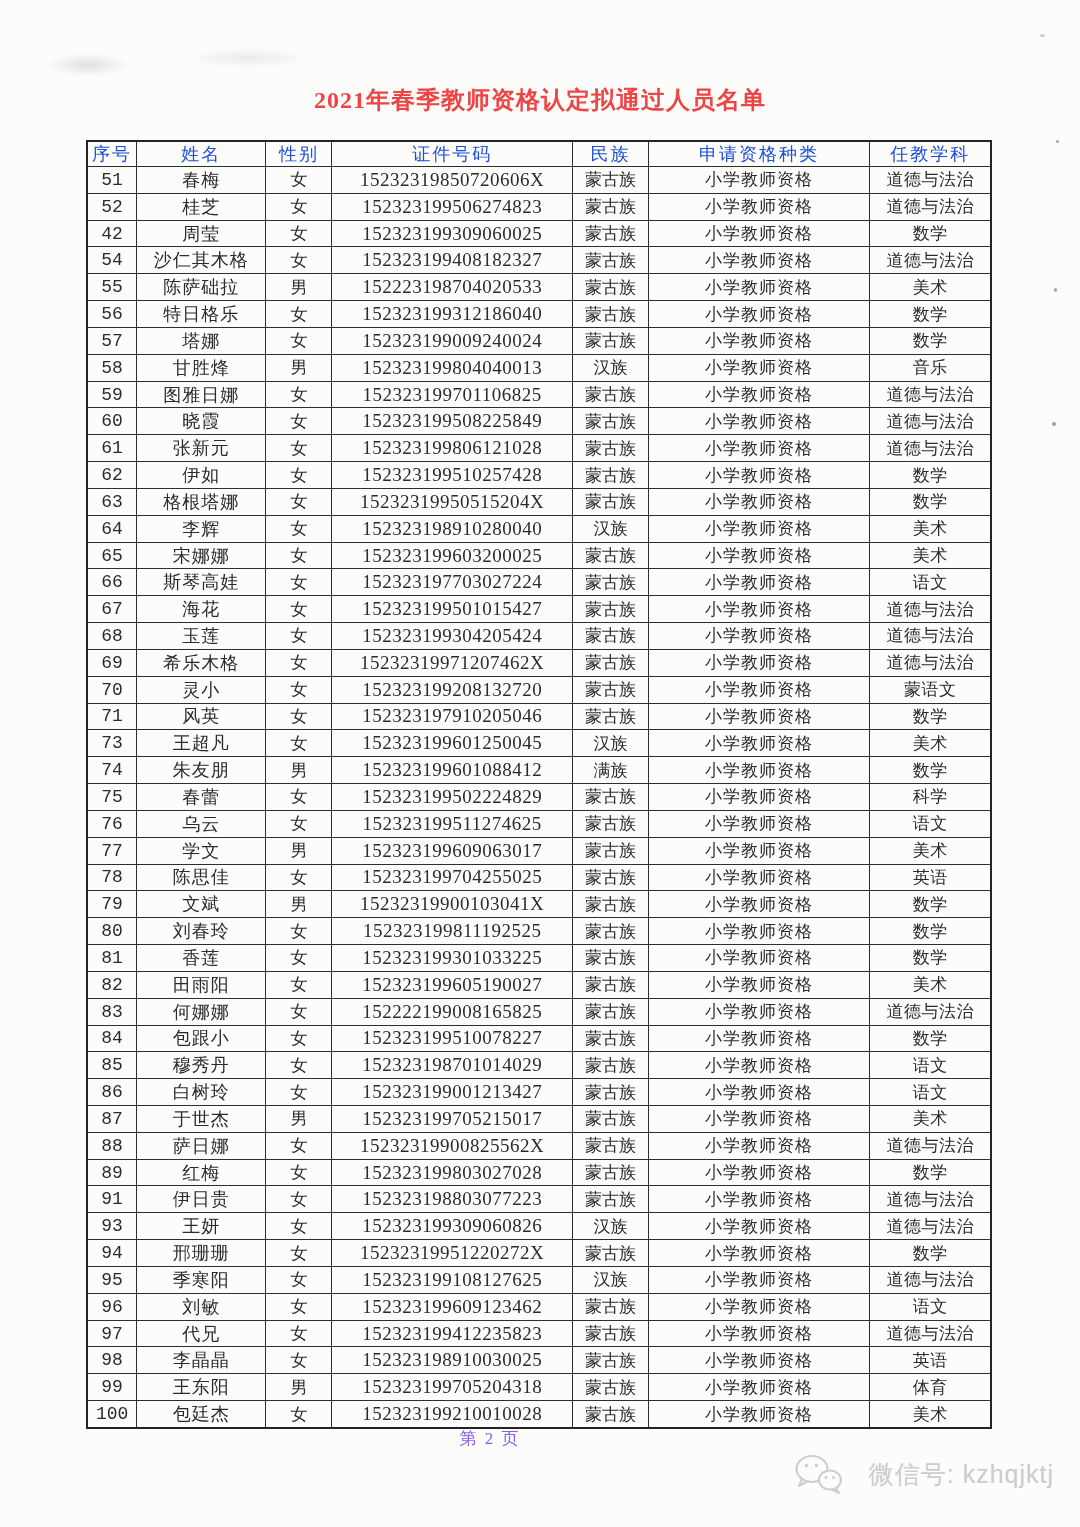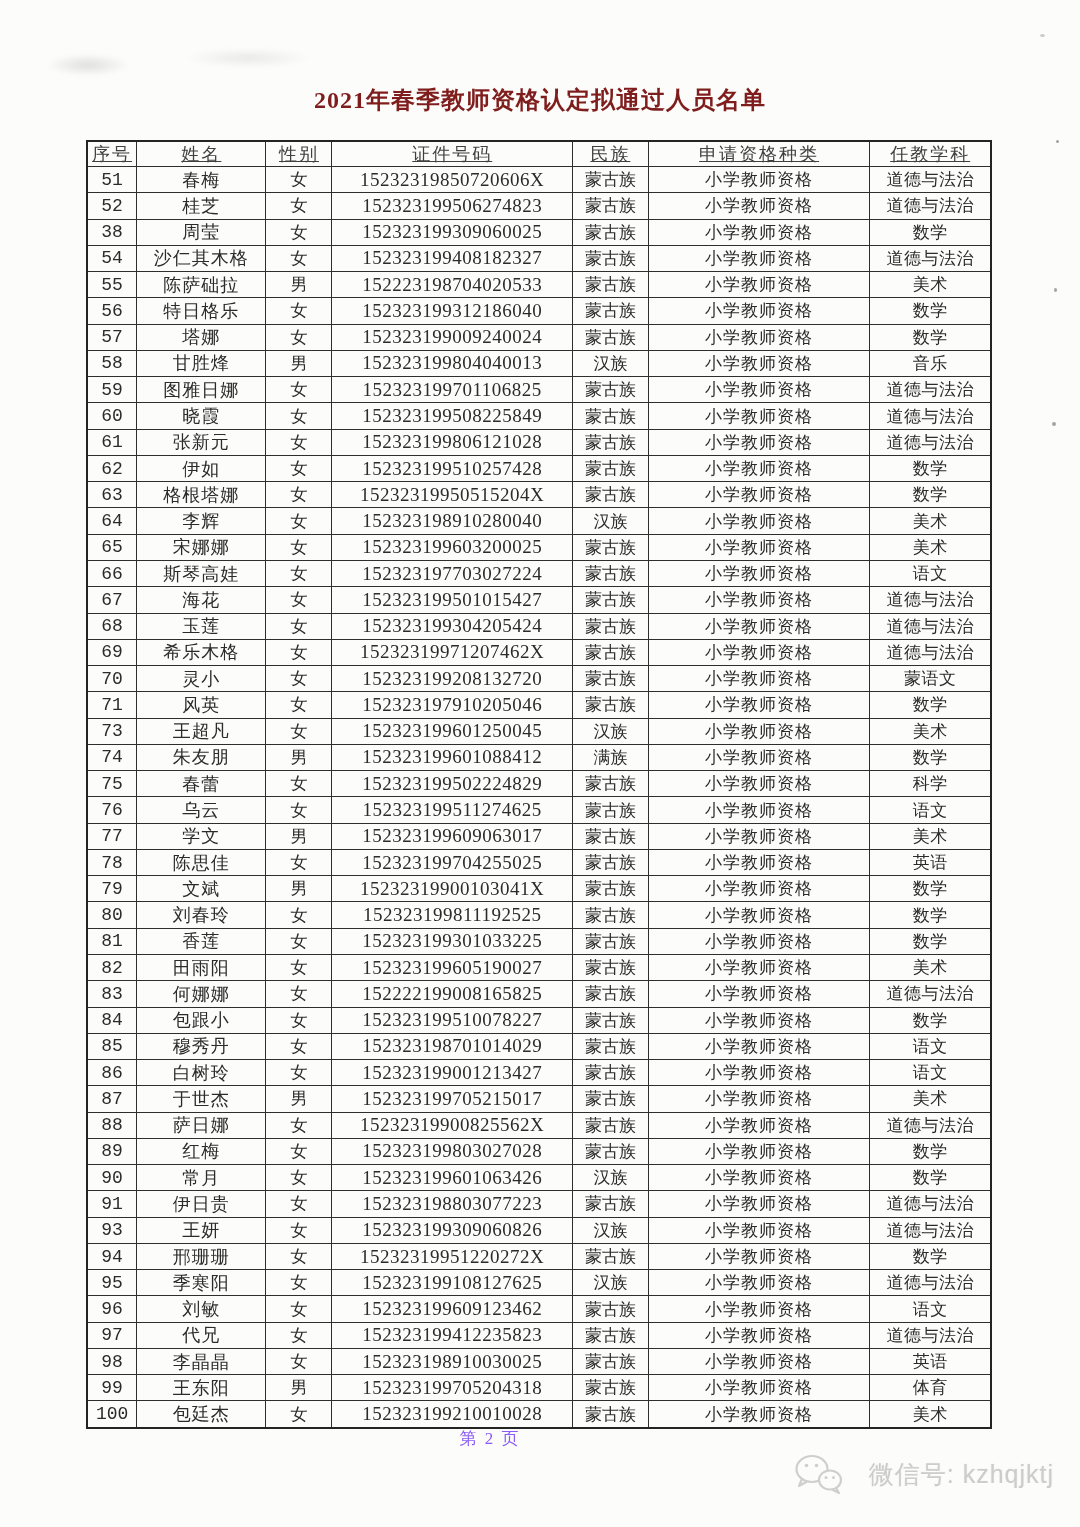--- a/index.html
+++ b/index.html
@@ -36,21 +36,21 @@
   .doc-title {
     position: absolute;
     top: 84px;
     left: 0;
     width: 100%;
     margin: 0;
     text-align: center;
     font-size: 24px;
     font-weight: bold;
     letter-spacing: 1px;
-    color: #7f1d1d;
+    color: #ef4444;
   }
 
   table.roster {
     position: absolute;
     left: 86px;
     top: 140px;
     width: 906px;
     height: 1289px;
     border-collapse: collapse;
     table-layout: fixed;
@@ -61,22 +61,21 @@
     vertical-align: middle;
     padding: 0 2px;
     white-space: nowrap;
     overflow: hidden;
     font-weight: normal;
   }
   table.roster { border: 2.2px solid #242424; }
   table.roster th {
     font-size: 18px;
     letter-spacing: 2px;
-    color: #404040;
-    text-decoration: underline;
+    color: #1d4ed8;
   }
   td.c-no { font-size: 18px; font-family: Liberation Mono, monospace; }
   td.c-name { font-size: 18px; letter-spacing: 1px; }
   td.c-gender { font-size: 17px; }
   td.c-id { font-size: 19px; letter-spacing: 0.5px; font-family: "Liberation Serif", serif; }
   td.c-ethnicity { font-size: 17px; }
   td.c-qualification { font-size: 17px; letter-spacing: 1px; }
   td.c-subject { font-size: 17px; letter-spacing: 0.5px; }
 
   .page-footer {
@@ -154,21 +153,21 @@
         <tr>
           <td class="c-no">52</td>
           <td class="c-name">桂芝</td>
           <td class="c-gender">女</td>
           <td class="c-id">152323199506274823</td>
           <td class="c-ethnicity">蒙古族</td>
           <td class="c-qualification">小学教师资格</td>
           <td class="c-subject">道德与法治</td>
         </tr>
         <tr>
-          <td class="c-no">38</td>
+          <td class="c-no">42</td>
           <td class="c-name">周莹</td>
           <td class="c-gender">女</td>
           <td class="c-id">152323199309060025</td>
           <td class="c-ethnicity">蒙古族</td>
           <td class="c-qualification">小学教师资格</td>
           <td class="c-subject">数学</td>
         </tr>
         <tr>
           <td class="c-no">54</td>
           <td class="c-name">沙仁其木格</td>
@@ -474,29 +473,20 @@
           <td class="c-ethnicity">蒙古族</td>
           <td class="c-qualification">小学教师资格</td>
           <td class="c-subject">道德与法治</td>
         </tr>
         <tr>
           <td class="c-no">89</td>
           <td class="c-name">红梅</td>
           <td class="c-gender">女</td>
           <td class="c-id">152323199803027028</td>
           <td class="c-ethnicity">蒙古族</td>
-          <td class="c-qualification">小学教师资格</td>
-          <td class="c-subject">数学</td>
-        </tr>
-        <tr>
-          <td class="c-no">90</td>
-          <td class="c-name">常月</td>
-          <td class="c-gender">女</td>
-          <td class="c-id">152323199601063426</td>
-          <td class="c-ethnicity">汉族</td>
           <td class="c-qualification">小学教师资格</td>
           <td class="c-subject">数学</td>
         </tr>
         <tr>
           <td class="c-no">91</td>
           <td class="c-name">伊日贵</td>
           <td class="c-gender">女</td>
           <td class="c-id">152323198803077223</td>
           <td class="c-ethnicity">蒙古族</td>
           <td class="c-qualification">小学教师资格</td>

